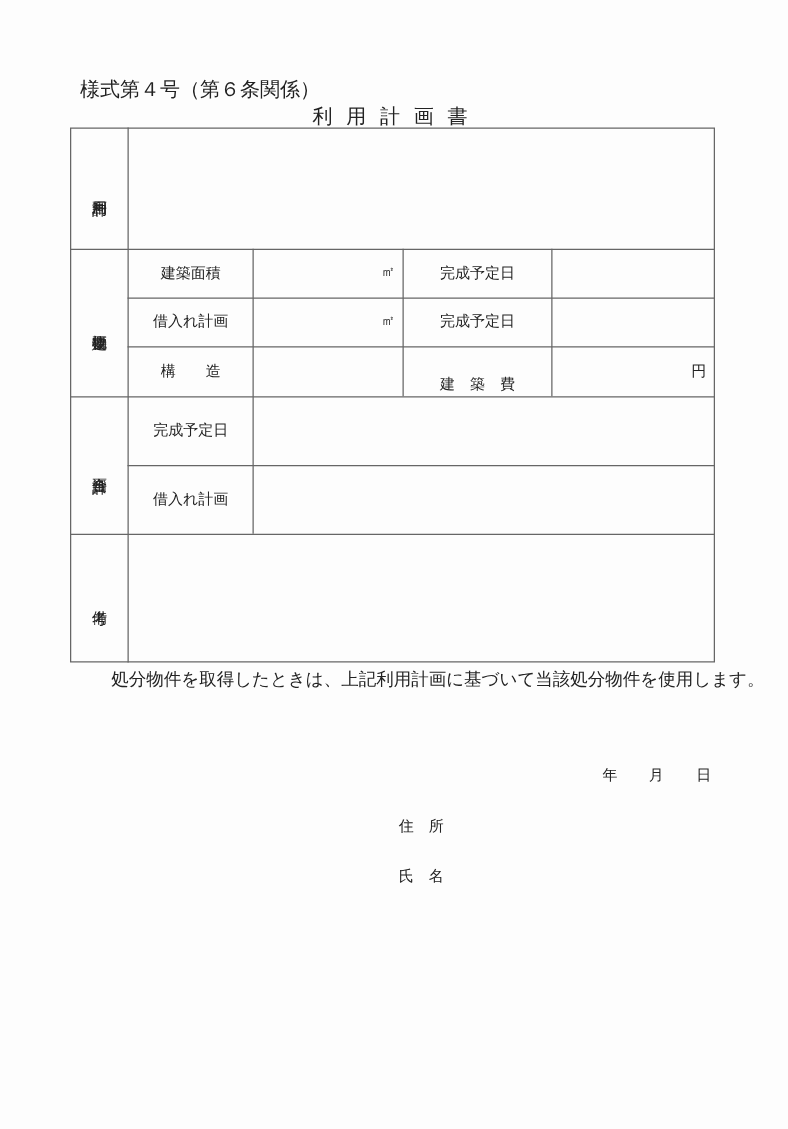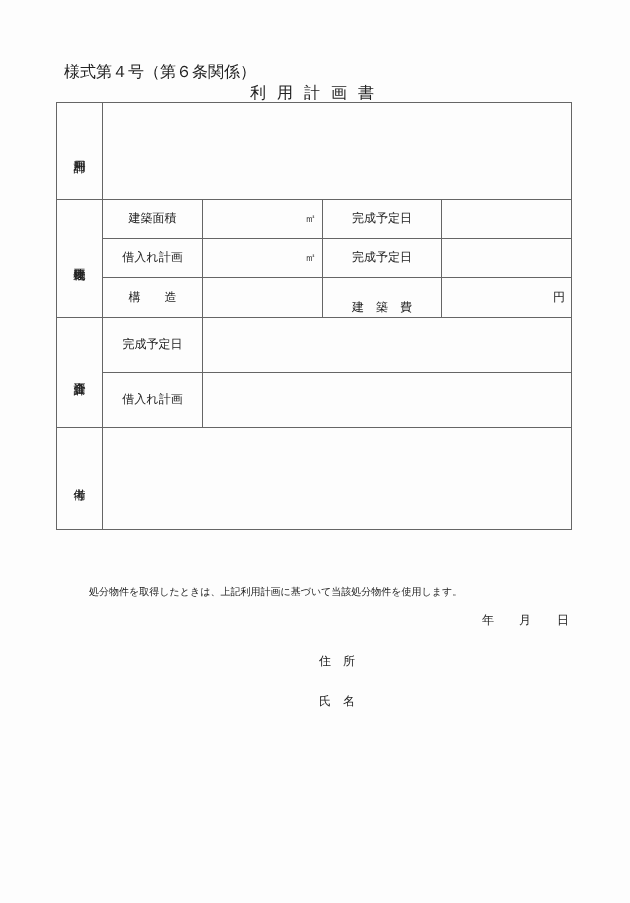--- a/index.html
+++ b/index.html
@@ -56,24 +56,23 @@
       display: flex;
       align-items: center;
       justify-content: center;
     }
     .unit {
       font-size: 11px;
       line-height: 16px;
     }
     .statement {
       left: 89px; top: 536px;
-      font-size: 10px;
+      font-size: 14px;
       line-height: 16px;
       white-space: nowrap;
-      margin-top: 48px;
     }
     .sig {
       font-size: 12px;
       line-height: 16px;
       white-space: nowrap;
     }
   </style>
 </head>
 <body>
 

